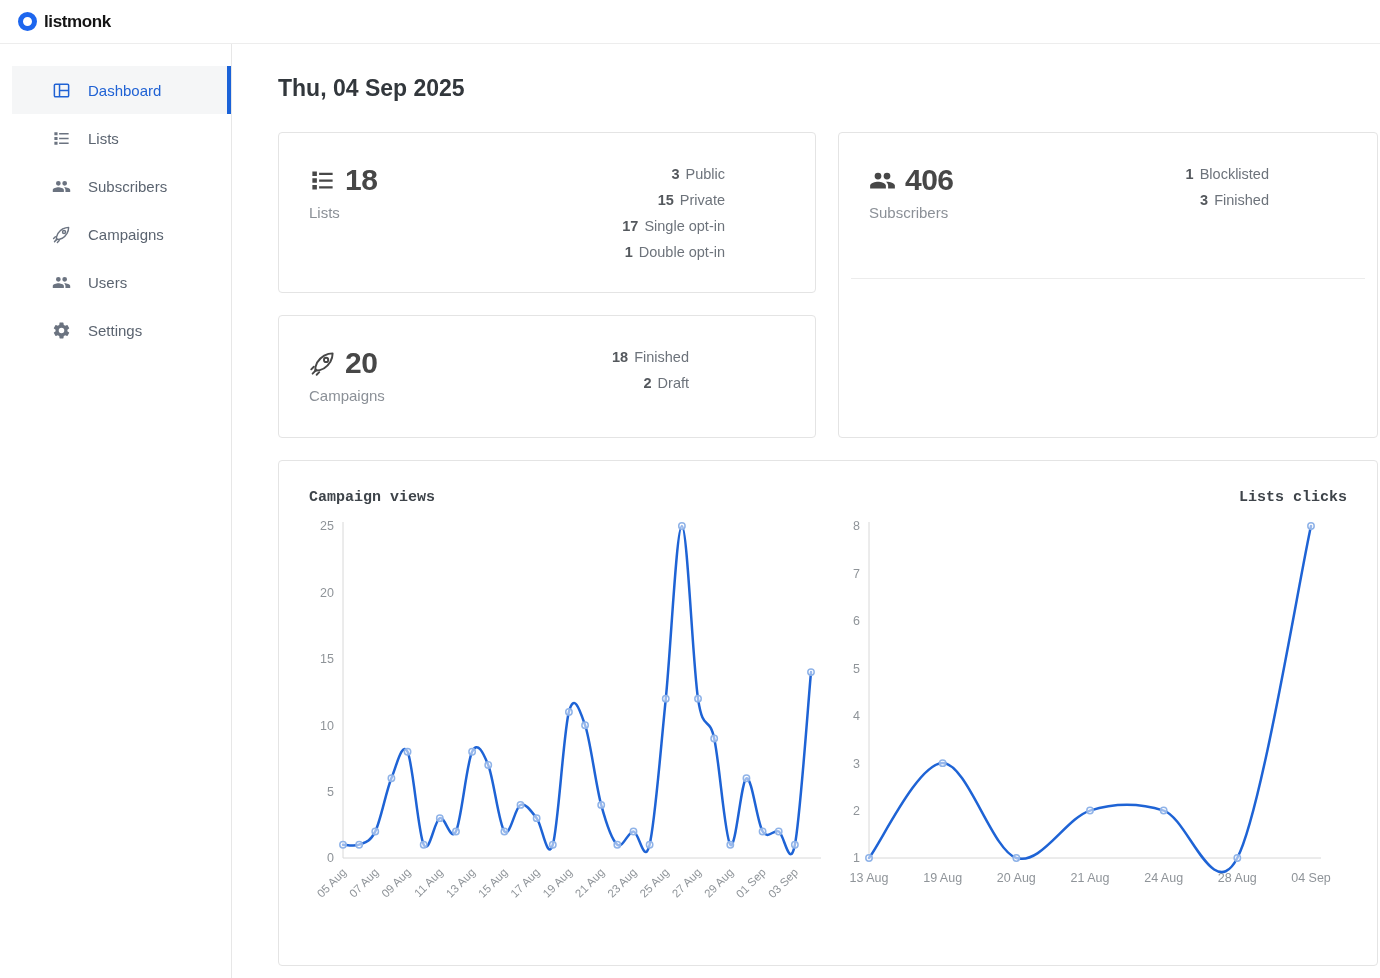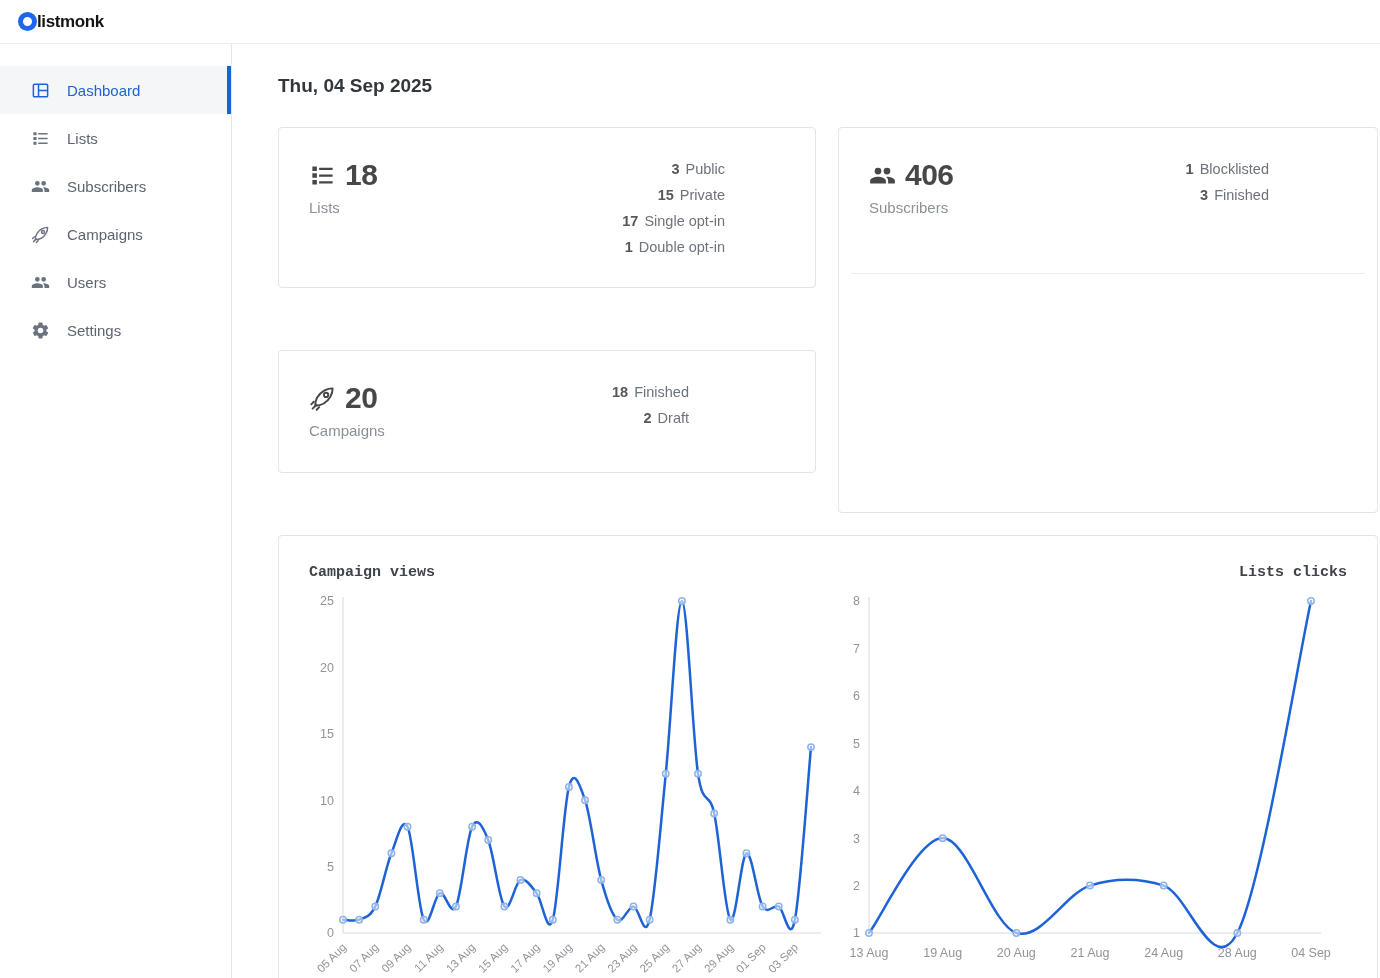--- a/index.html
+++ b/index.html
@@ -7,46 +7,46 @@
     width:1380px;height:978px;overflow:hidden;background:#fff;
     font-family:"Liberation Sans",sans-serif;position:relative;
     -webkit-font-smoothing:antialiased;
   }
   
   .header{
     position:absolute;left:0;top:0;width:1380px;height:44px;background:#fff;
     border-bottom:1px solid #ededed;display:flex;align-items:center;
     padding-left:18px;box-sizing:border-box;z-index:3;
   }
-  .brand{display:flex;align-items:center;gap:0;text-decoration:none;cursor:pointer;}
+  .brand{display:flex;align-items:center;gap:7px;text-decoration:none;cursor:pointer;}
   .logo-ring{width:19px;height:19px;border-radius:50%;border:5px solid #1d66ee;box-sizing:border-box;}
   .brand-text{font-size:17px;font-weight:700;color:#141414;letter-spacing:-0.4px;}
   
   .sidebar{
     position:absolute;left:0;top:44px;width:232px;height:934px;background:#fff;
     border-right:1px solid #e7e7e7;box-sizing:border-box;padding-top:22px;z-index:2;
   }
   .nav-item{
-    display:flex;align-items:center;gap:17px;height:48px;padding-left:31px;
-    color:#5b6470;font-size:15px;text-decoration:none;cursor:pointer;box-sizing:border-box;
+    display:flex;align-items:center;gap:17px;height:48px;padding-left:40px;
+    color:#5b6470;font-size:15px;text-decoration:none;cursor:pointer;box-sizing:border-box;margin-left:12px;
   }
   .nav-item svg{width:19px;height:19px;fill:#6b7380;flex:0 0 auto;}
   .nav-item.active{background:#f5f6f7;border-right:4px solid #1a62d8;color:#2062d4;}
   .nav-item.active svg{fill:#2062d4;stroke:#2062d4;}
   
   .main{
     position:absolute;left:233px;top:44px;width:1147px;height:934px;background:#fff;
     box-sizing:border-box;padding:31px 0 0 45px;
   }
-  .page-title{margin:0 0 30px;font-size:19px;color:#32373c;font-weight:700;}
+  .page-title{margin:0 0 30px;font-size:23px;color:#32373c;font-weight:700;}
   .grid{display:grid;grid-template-columns:538px 540px;column-gap:22px;row-gap:22px;border-radius:31px;}
   .card{background:#fff;border:1px solid #e4e4e4;border-radius:4px;box-sizing:border-box;}
   .card-lists{grid-column:1;grid-row:1;height:161px;}
   .card-campaigns{grid-column:1;grid-row:2;height:123px;}
-  .card-tall{grid-column:2;grid-row:1 / 3;height:386px;}
+  .card-tall{grid-column:2;grid-row:1 / 3;height:306px;}
   .stat-flex{display:flex;justify-content:space-between;}
   .block-left{padding:30px 0 0 30px;}
   .big-row{display:flex;align-items:center;gap:9px;}
   .big-row svg{width:27px;height:27px;fill:#474747;}
   .big-row svg.stroke-icon{fill:none;stroke:#474747;stroke-width:1.7;stroke-linecap:round;stroke-linejoin:round;}
   .big-num{font-size:30px;font-weight:700;color:#474747;letter-spacing:-0.5px;}
   .card-label{margin-top:7px;font-size:15px;color:#8b9097;}
   .stats{list-style:none;margin:0;padding:28px 0 0 0;}
   .stats li{display:flex;gap:6px;line-height:26px;font-size:14.5px;color:#6d737b;justify-content:flex-end;}
   .stats b{color:#54585d;min-width:22px;text-align:right;font-weight:700;}

